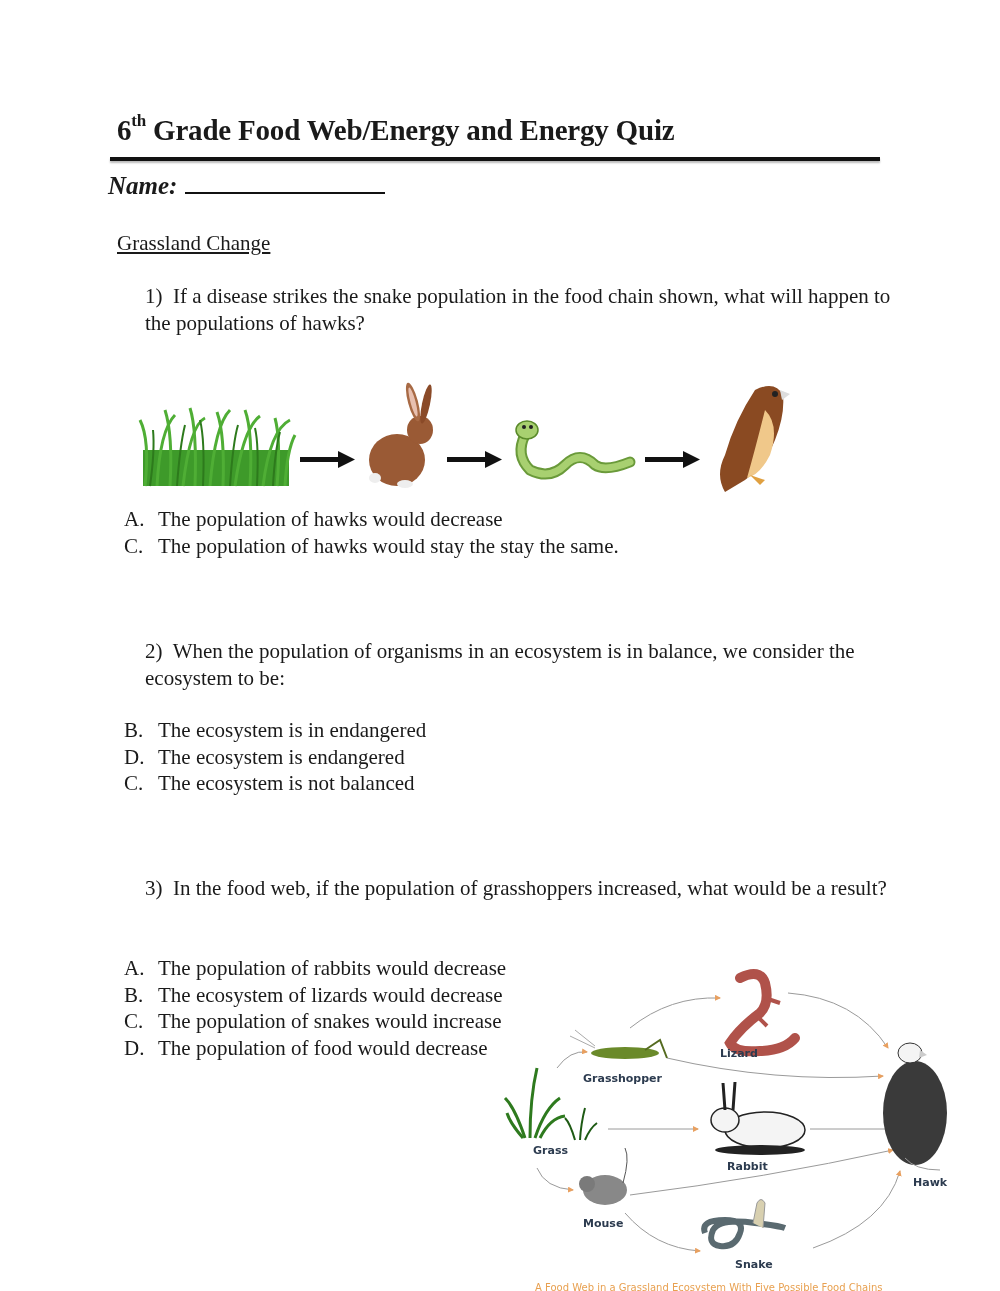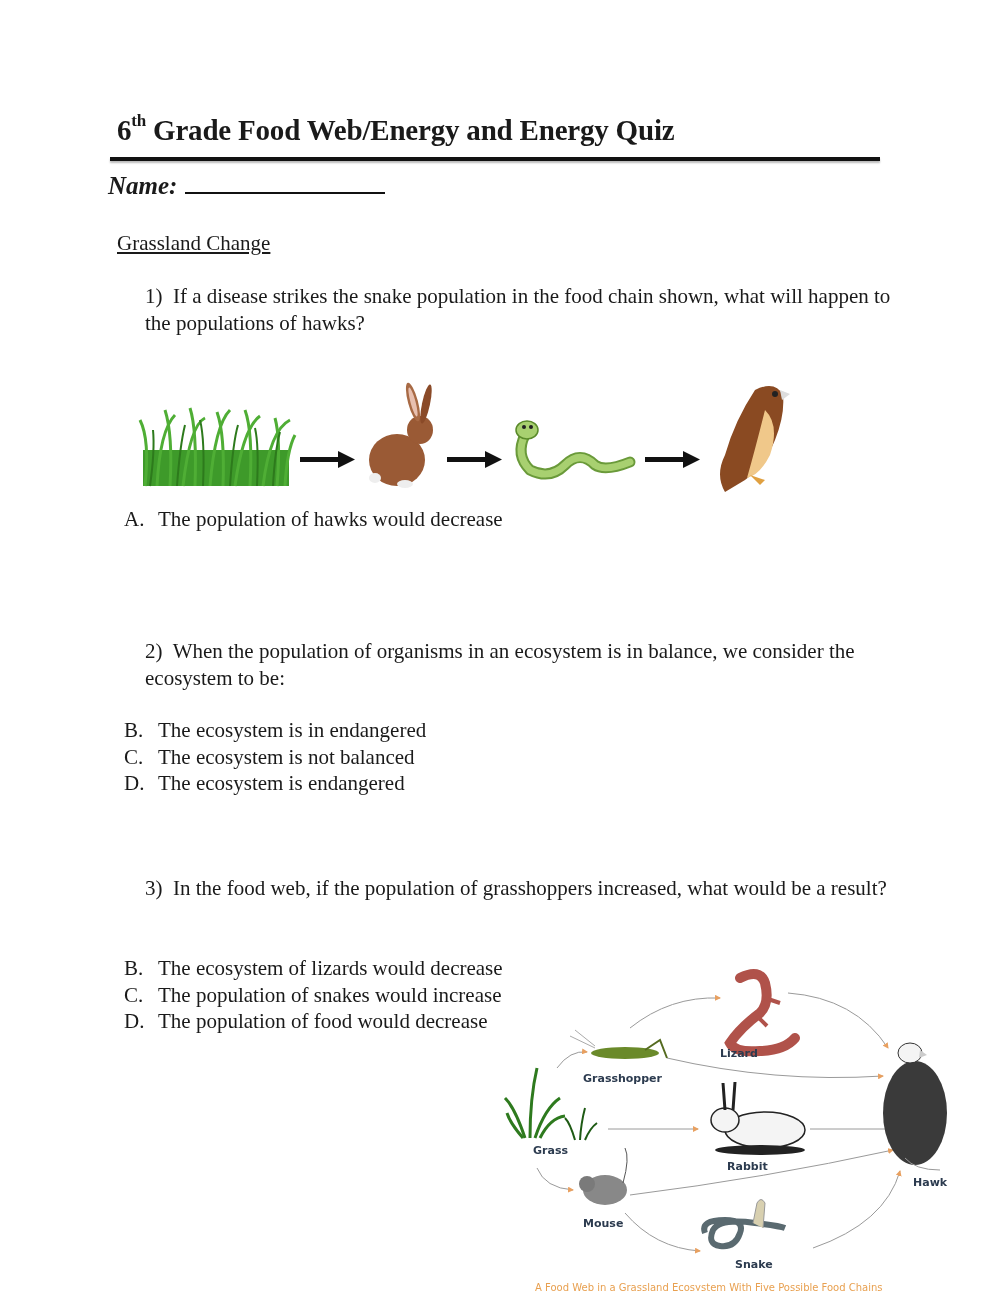--- a/index.html
+++ b/index.html
@@ -104,37 +104,39 @@
     <path d="M620 10 Q640 0 648 15 Q650 35 640 60 Q630 85 610 100 L590 112 Q580 95 590 75 Q600 40 620 10 Z" fill="#8a4a22"></path>
     <path d="M630 30 Q645 45 635 75 Q625 95 612 98 Q620 70 630 30 Z" fill="#f0c88a"></path>
     <circle cx="640" cy="14" r="3" fill="#222"></circle>
     <polygon points="645,10 655,14 647,20" fill="#ddd"></polygon>
     <path d="M615 95 L630 100 L625 105 Z" fill="#e0a040"></path>
   </g>
 </svg>
 
 <div class="abs opts" style="top:506px;">
   <div><span class="opt-letter">A.</span><span>The population of hawks would decrease</span></div>
+  <div><span class="opt-letter">C.</span><span>The population of hawks would stay the stay the same.</span></div>
 </div>
 
 <div class="abs q" style="top:638px;">
   <span>2)</span>&nbsp;
   <span>When the population of organisms in an ecosystem is in balance, we consider the ecosystem to be:</span>
 </div>
 <div class="abs opts" style="top:717px;">
   <div><span class="opt-letter">B.</span><span>The ecosystem is in endangered</span></div>
+  <div><span class="opt-letter">D.</span><span>The ecosystem is endangered</span></div>
   <div><span class="opt-letter">C.</span><span>The ecosystem is not balanced</span></div>
-  <div><span class="opt-letter">D.</span><span>The ecosystem is endangered</span></div>
 </div>
 
 <div class="abs q" style="top:875px;">
   <span>3)</span>&nbsp;
   <span>In the food web, if the population of grasshoppers increased, what would be a result?</span>
 </div>
 <div class="abs opts" style="top:955px;">
+  <div><span class="opt-letter">A.</span><span>The population of rabbits would decrease</span></div>
   <div><span class="opt-letter">B.</span><span>The ecosystem of lizards would decrease</span></div>
   <div><span class="opt-letter">C.</span><span>The population of snakes would increase</span></div>
   <div><span class="opt-letter">D.</span><span>The population of food would decrease</span></div>
 </div>
 
 <svg class="abs web" viewBox="0 0 505 333">
   <defs>
     <marker id="ah" markerWidth="6" markerHeight="6" refX="5" refY="3" orient="auto">
       <polygon points="0,0 6,3 0,6" fill="#e8a060"></polygon>
     </marker>

